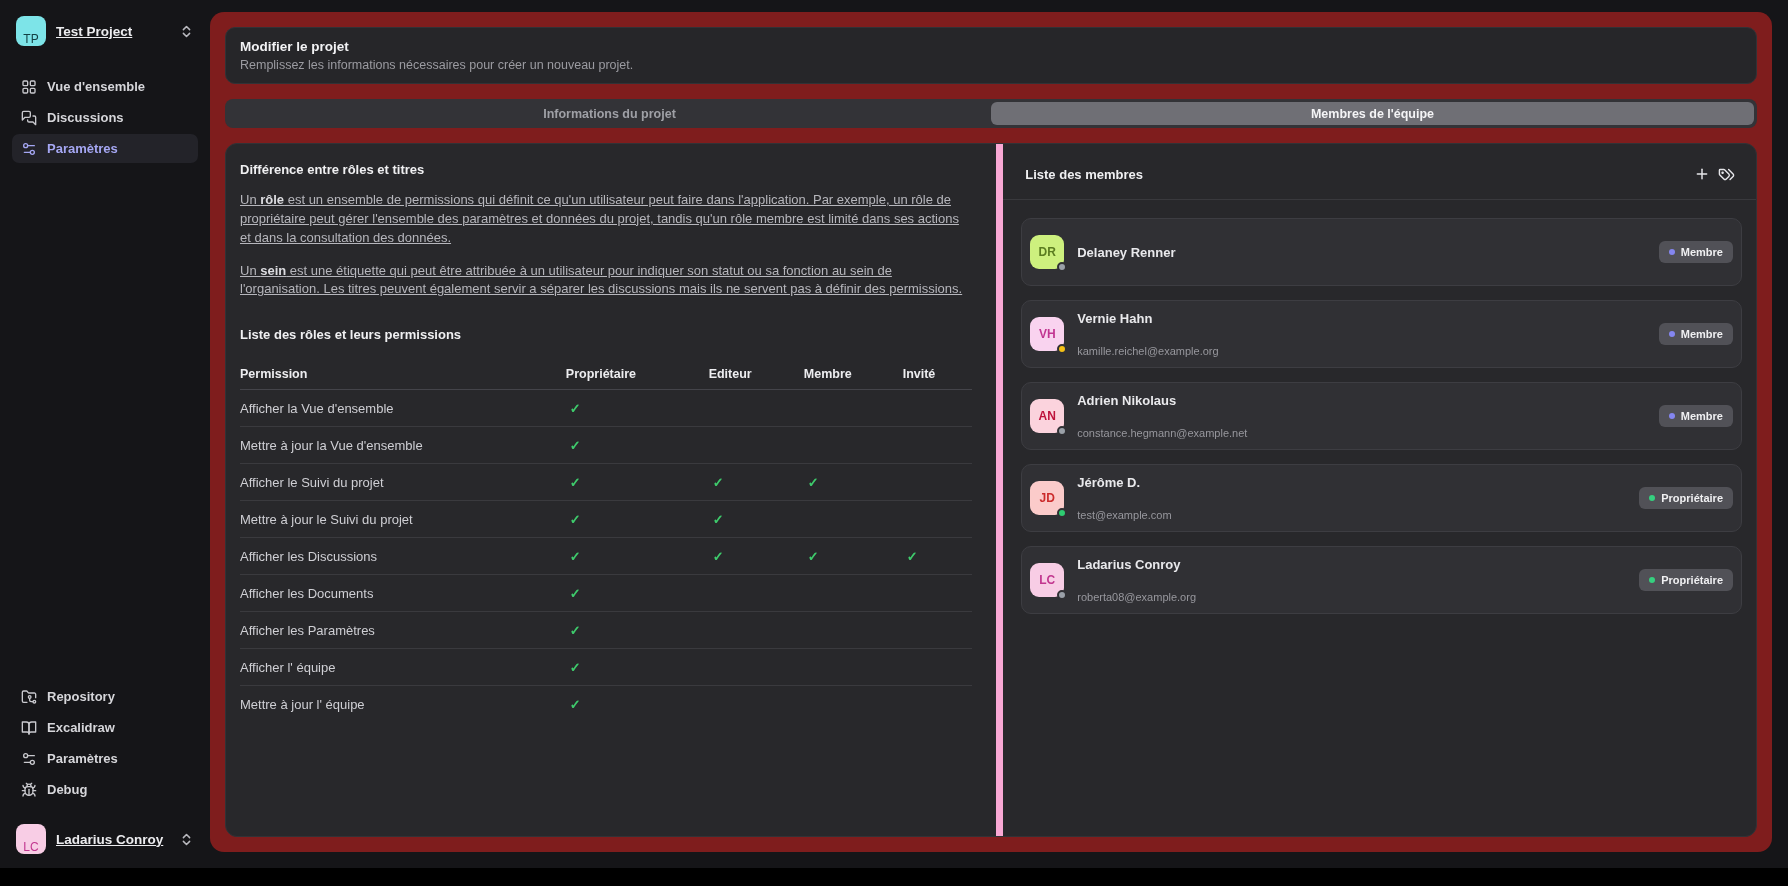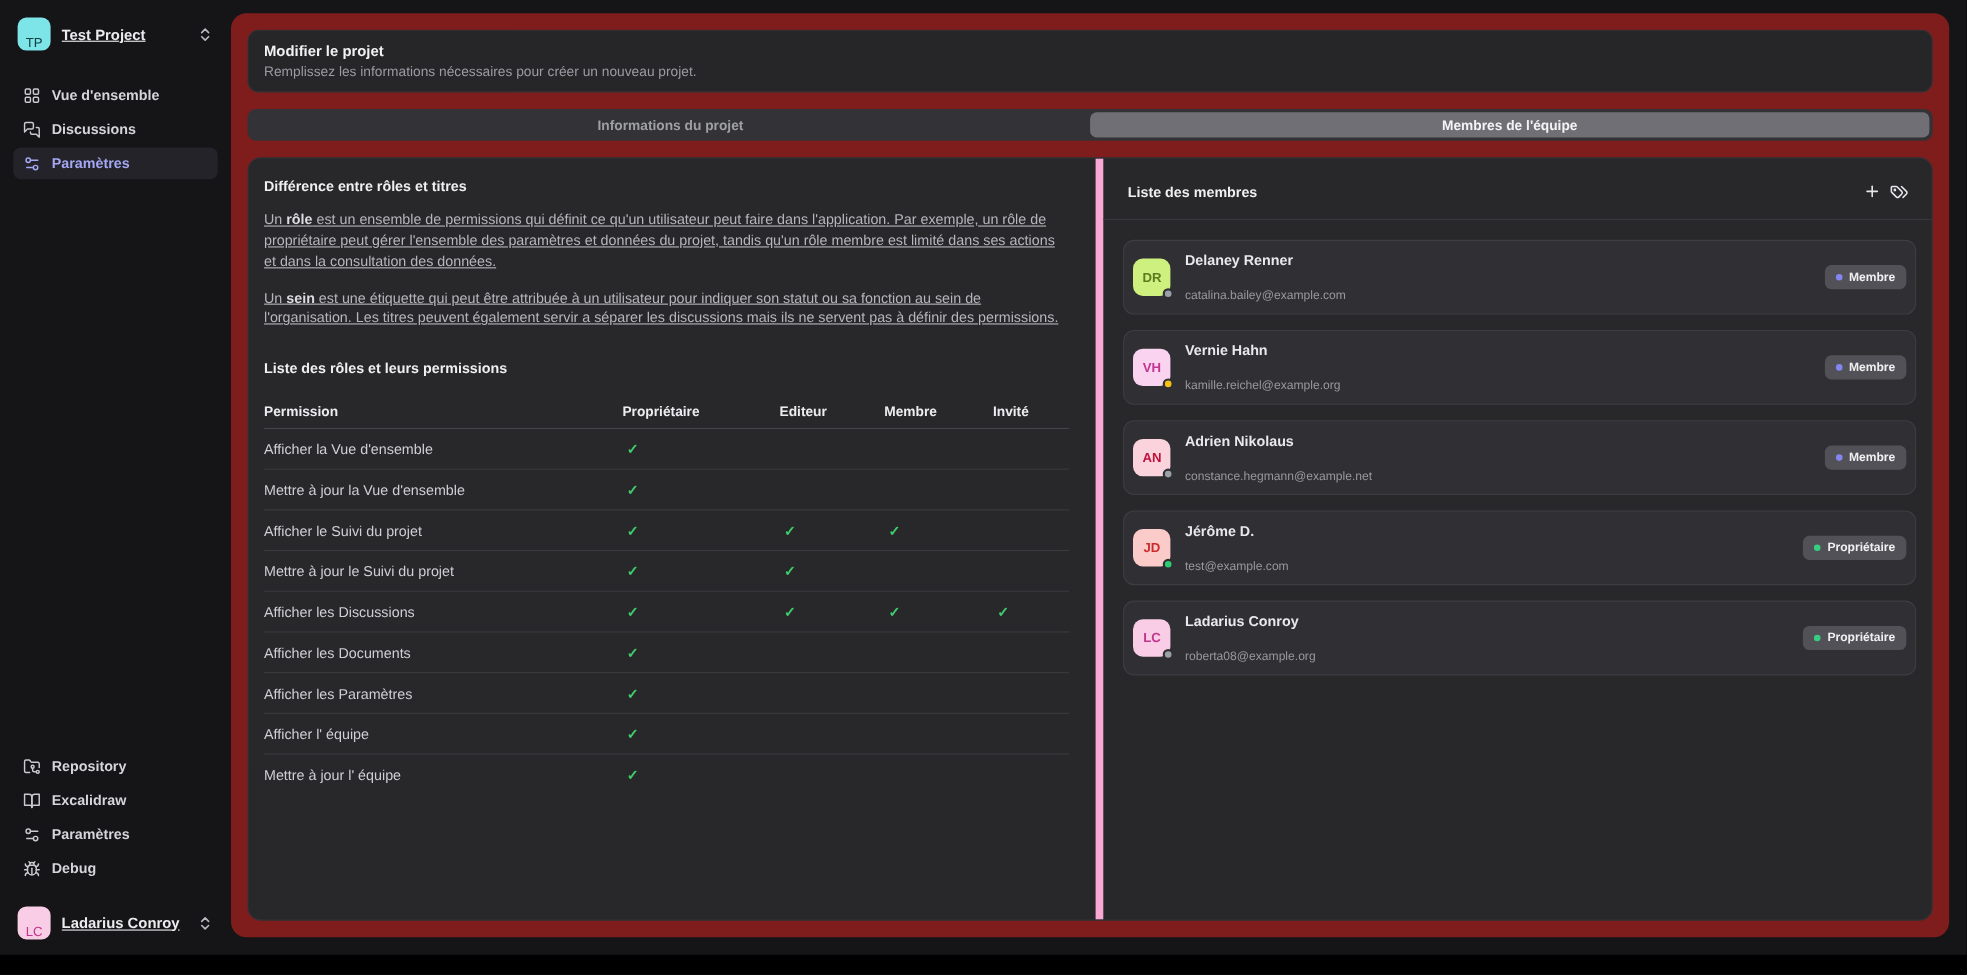--- a/index.html
+++ b/index.html
@@ -317,21 +317,20 @@
 
         <div class="member-list">
 
           <div class="member-card">
             <div class="m-avatar" style="background-color: rgb(205, 240, 126); color: rgb(91, 124, 32);">
               <span>DR</span>
               <span class="status-dot" style="background-color: rgb(154, 160, 168);"></span>
             </div>
             <div class="m-info">
               <span class="m-name">Delaney Renner</span>
-              <span class="m-email">catalina.bailey@example.com</span>
             </div>
             <div class="badge">
               <span class="badge-dot" style="background-color: rgb(132, 134, 240);"></span>
               <span>Membre</span>
             </div>
           </div>
 
           <div class="member-card">
             <div class="m-avatar" style="background-color: rgb(249, 211, 239); color: rgb(193, 53, 145);">
               <span>VH</span>

